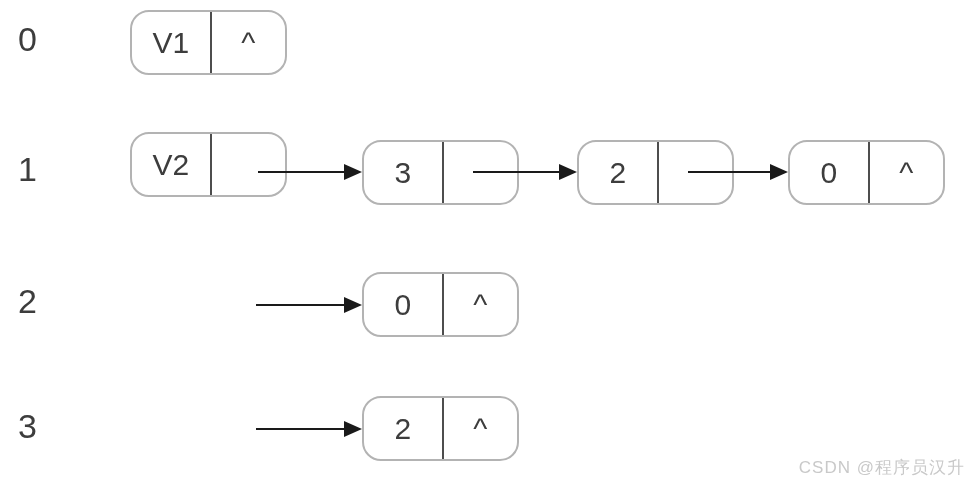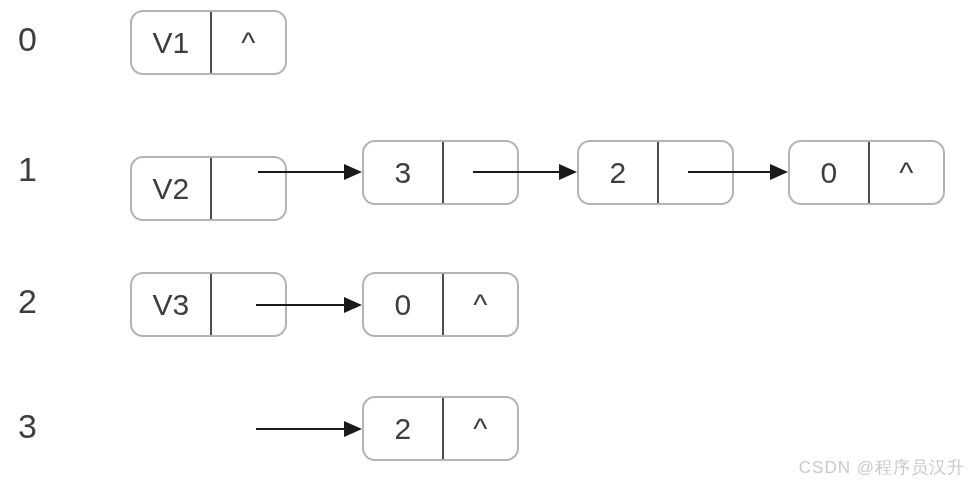--- a/index.html
+++ b/index.html
@@ -20,21 +20,21 @@
     left: 18px;
     font-size: 34px;
     line-height: 1;
     color: #3d3d3d;
   }
   .node {
     position: absolute;
     width: 157px;
     height: 65px;
     border: 2px solid #b3b3b3;
-    border-radius: 13px;
+    border-radius: 19px;
     background: #ffffff;
     display: flex;
     overflow: hidden;
     box-sizing: border-box;
   }
   .cell {
     display: flex;
     align-items: center;
     justify-content: center;
     font-size: 30px;
@@ -87,21 +87,21 @@
 
   <div class="node" style="left:130px;top:10px">
     <div class="cell data">
       <span>V1</span>
     </div>
     <div class="cell ptr">
       <span>^</span>
     </div>
   </div>
 
-  <div class="node" style="left:130px;top:156px">
+  <div class="node" style="left:130px;top:132px">
     <div class="cell data">
       <span>V2</span>
     </div>
     <div class="cell ptr">
       <span></span>
     </div>
   </div>
   <div class="arrow" style="left:258px;top:164px;width:104px">
     <span class="shaft"></span>
     <span class="head"></span>
@@ -132,28 +132,20 @@
   </div>
   <div class="node" style="left:788px;top:140px">
     <div class="cell data">
       <span>0</span>
     </div>
     <div class="cell ptr">
       <span>^</span>
     </div>
   </div>
 
-  <div class="node" style="left:130px;top:272px">
-    <div class="cell data">
-      <span>V3</span>
-    </div>
-    <div class="cell ptr">
-      <span></span>
-    </div>
-  </div>
   <div class="arrow" style="left:256px;top:297px;width:106px">
     <span class="shaft"></span>
     <span class="head"></span>
   </div>
   <div class="node" style="left:362px;top:272px">
     <div class="cell data">
       <span>0</span>
     </div>
     <div class="cell ptr">
       <span>^</span>

